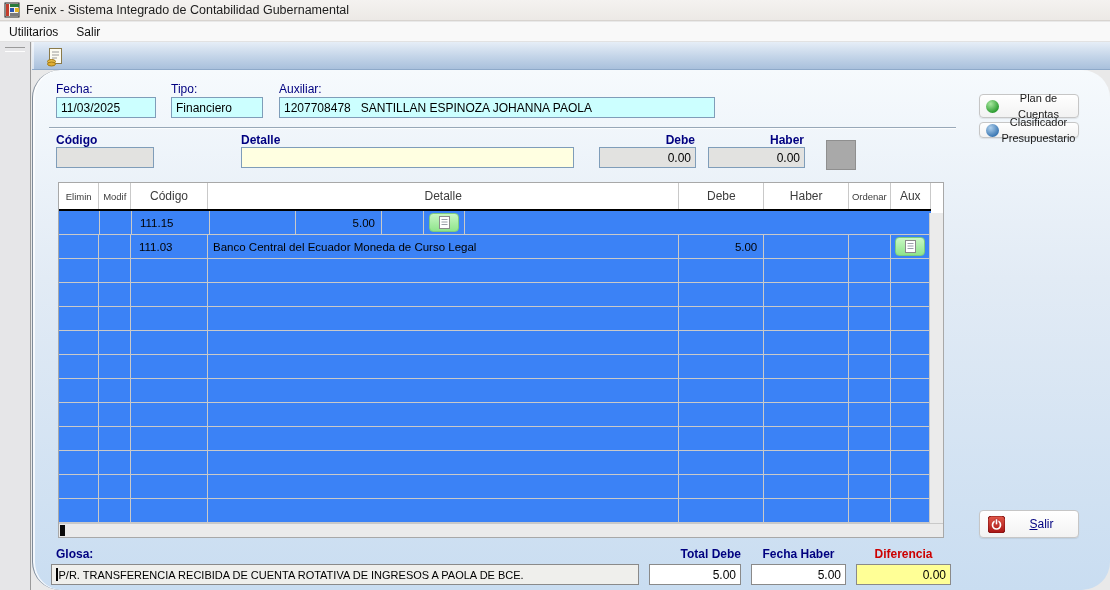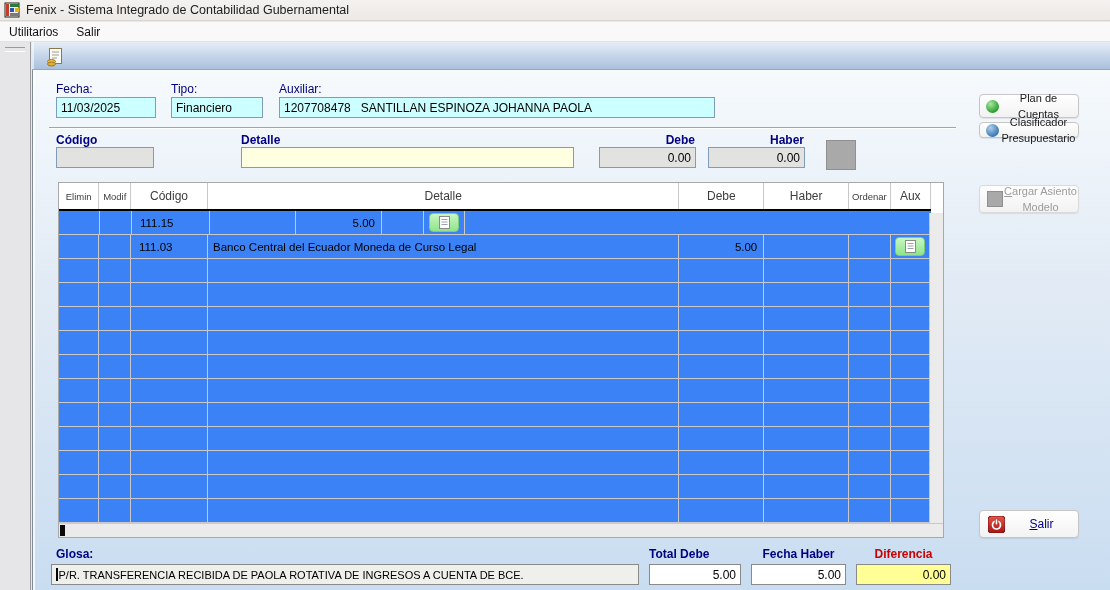--- a/index.html
+++ b/index.html
@@ -16,21 +16,21 @@
   .menubar{position:absolute;left:0;top:22px;width:1110px;height:20px;background:#f9f9f9;border-bottom:1px solid #e2e2e2;display:flex;align-items:center;}
   .menu-item{font-size:12px;color:#111;padding:2px 9px;cursor:default;}
 
   
   .client{position:absolute;left:0;top:42px;width:1110px;height:548px;}
   .leftpanel{position:absolute;left:0;top:0;width:31px;height:548px;background:#e6e6e8;border-right:1px solid #9a9a9a;}
   .grip{position:absolute;left:5px;top:5px;width:20px;height:5px;border-top:1px solid #9a9a9a;border-bottom:1px solid #fdfdfd;}
   .mainarea{position:absolute;left:32px;top:0;width:1078px;height:548px;}
   .toolbar{position:absolute;left:0;top:0;width:1078px;height:28px;background:linear-gradient(180deg,#e6eef7 0%,#c3d4e8 55%,#a9c0dc 100%);border-bottom:1px solid #8ea9c9;box-shadow:inset 2px 0 0 rgba(255,255,255,.55);}
   .tool-btn{position:absolute;left:11px;top:3px;width:24px;height:23px;display:flex;align-items:center;justify-content:center;border-radius:2px;}
-  .panel{position:absolute;left:0;top:28px;width:1078px;height:520px;background:linear-gradient(180deg,#f6fafd 0%,#e2ebf5 40%,#c9ddf1 100%);border-left:1px solid #7f8b99;box-shadow:inset 2px 0 0 rgba(255,255,255,.75);}
+  .panel{position:absolute;left:0;top:28px;width:1078px;height:520px;background:linear-gradient(180deg,#f6fafd 0%,#e2ebf5 40%,#c9ddf1 100%);border-left:1px solid #7f8b99;box-shadow:inset 2px 0 0 rgba(255,255,255,.75);border-radius:28px;}
   
 
   .lbl{position:absolute;font-size:12px;color:var(--navy);}
   .lbl.b{font-weight:bold;}
   .field{position:absolute;height:21px;border:1px solid #7f9db9;font-size:12px;color:#000;display:flex;align-items:center;padding:0 4px;background:#fff;white-space:pre;}
   .field.cyan{background:var(--cyan-field);text-align:center;}
   .field.gray{background:#e2e2e0;}
   .field.cream{background:var(--cream-field);}
   .field.num{justify-content:flex-end;}
   .sep{position:absolute;left:16px;top:57px;width:907px;height:2px;border-top:1px solid #98a8b8;border-bottom:1px solid #fcfdfe;}
@@ -139,24 +139,20 @@
 
       <div class="graysq big"></div>
 
       <div class="sbtn" style="top:24px;height:24px;">
         <span class="sphere green"></span>
         <span class="txt">Plan de Cuentas</span>
       </div>
       <div class="sbtn" style="top:52px;height:16px;">
         <span class="sphere blue"></span>
         <span class="txt"><span>Clasificador</span><br><span>Presupuestario</span></span>
-      </div>
-      <div class="sbtn disabled" style="top:115px;height:28px;">
-        <span class="graysq"></span>
-        <span class="txt"><span><u>C</u>argar Asiento</span><br><span>Modelo</span></span>
       </div>
       <div class="sbtn" style="top:440px;height:28px;">
         <span class="salir-ico">
           <svg width="17" height="17" viewBox="0 0 17 17">
             <defs>
                 <linearGradient id="pw" x1="0" y1="0" x2="0" y2="1">
                   <stop offset="0" stop-color="#e25a4a"></stop>
                   <stop offset="1" stop-color="#a81414"></stop>
                 </linearGradient>
               </defs>
@@ -333,23 +329,23 @@
             </div>
           </div>
 
         <div class="vstrip"></div>
         <div class="hscroll">
           <div class="hthumb"></div>
         </div>
       </div>
 
       <span class="lbl b" style="left:23px;top:477px;">Glosa:</span>
-      <div class="field glosa-field"><span class="caret"></span><span>P/R. TRANSFERENCIA RECIBIDA DE PAOLA ROTATIVA DE INGRESOS A CUENTA DE BCE.</span></div>
-
-      <span class="lbl b" style="left:616px;top:477px;width:92px;text-align:left;">Total Debe</span>
+      <div class="field glosa-field"><span class="caret"></span><span>P/R. TRANSFERENCIA RECIBIDA DE CUENTA ROTATIVA DE INGRESOS A PAOLA DE BCE.</span></div>
+
+      <span class="lbl b" style="left:616px;top:477px;width:92px;text-align:right;">Total Debe</span>
       <div class="field num tot-field" style="left:616px;width:92px;">5.00</div>
 
       <span class="lbl b" style="left:718px;top:477px;width:95px;text-align:center;">Fecha Haber</span>
       <div class="field num tot-field" style="left:718px;width:95px;">5.00</div>
 
       <span class="lbl b red" style="left:823px;top:477px;width:95px;text-align:center;">Diferencia</span>
       <div class="field num tot-field diff-field" style="left:823px;width:95px;">0.00</div>
 
     </div>
   </div>

